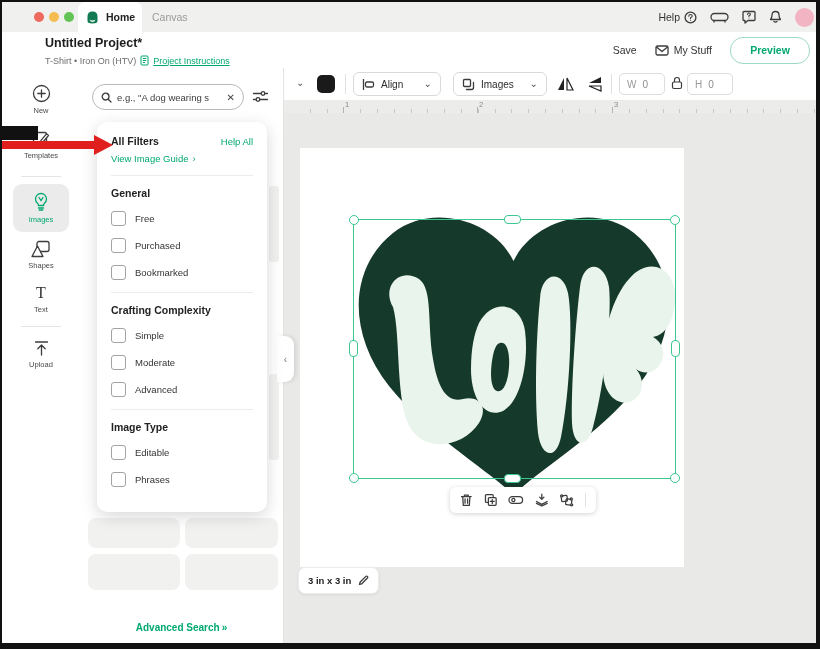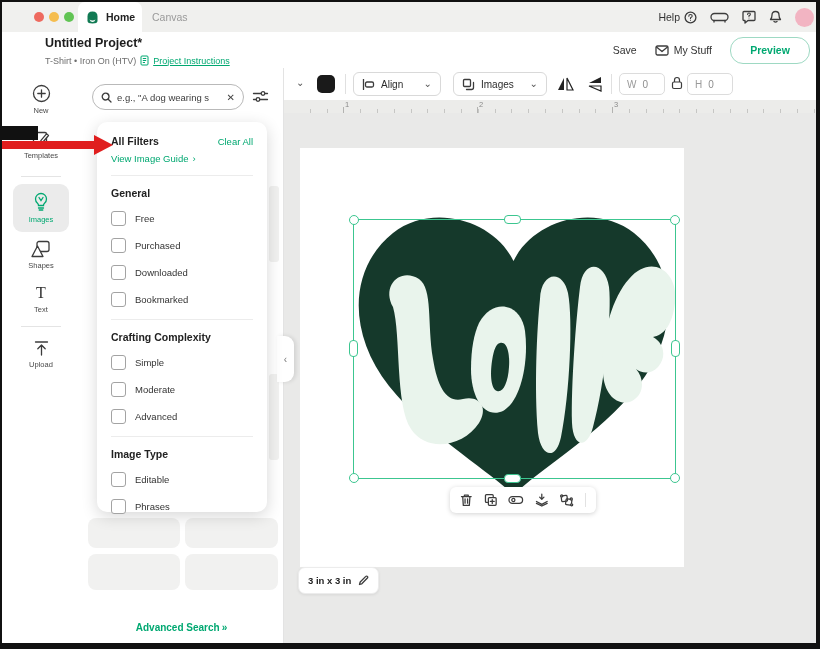--- a/index.html
+++ b/index.html
@@ -376,39 +376,35 @@
   </div>
 </div>
 
 <div class="abs collapse-tab">
   <span>‹</span>
 </div>
 
 <div class="abs fpanel">
   <div class="fp-head">
     <span class="fp-title">All Filters</span>
-    <span class="fp-clear">Clear All</span>
+    <span class="fp-clear">Help All</span>
   </div>
   <div class="fp-guide">
     <span>View Image Guide</span>
     <span>›</span>
   </div>
   <hr class="fp-hr">
   <div class="fp-h3">General</div>
   <div class="fp-row">
     <span class="cbx"></span>
     <span class="cl">Free</span>
   </div>
   <div class="fp-row">
     <span class="cbx"></span>
     <span class="cl">Purchased</span>
-  </div>
-  <div class="fp-row">
-    <span class="cbx"></span>
-    <span class="cl">Downloaded</span>
   </div>
   <div class="fp-row">
     <span class="cbx"></span>
     <span class="cl">Bookmarked</span>
   </div>
   <hr class="fp-hr">
   <div class="fp-h3">Crafting Complexity</div>
   <div class="fp-row">
     <span class="cbx"></span>
     <span class="cl">Simple</span>

